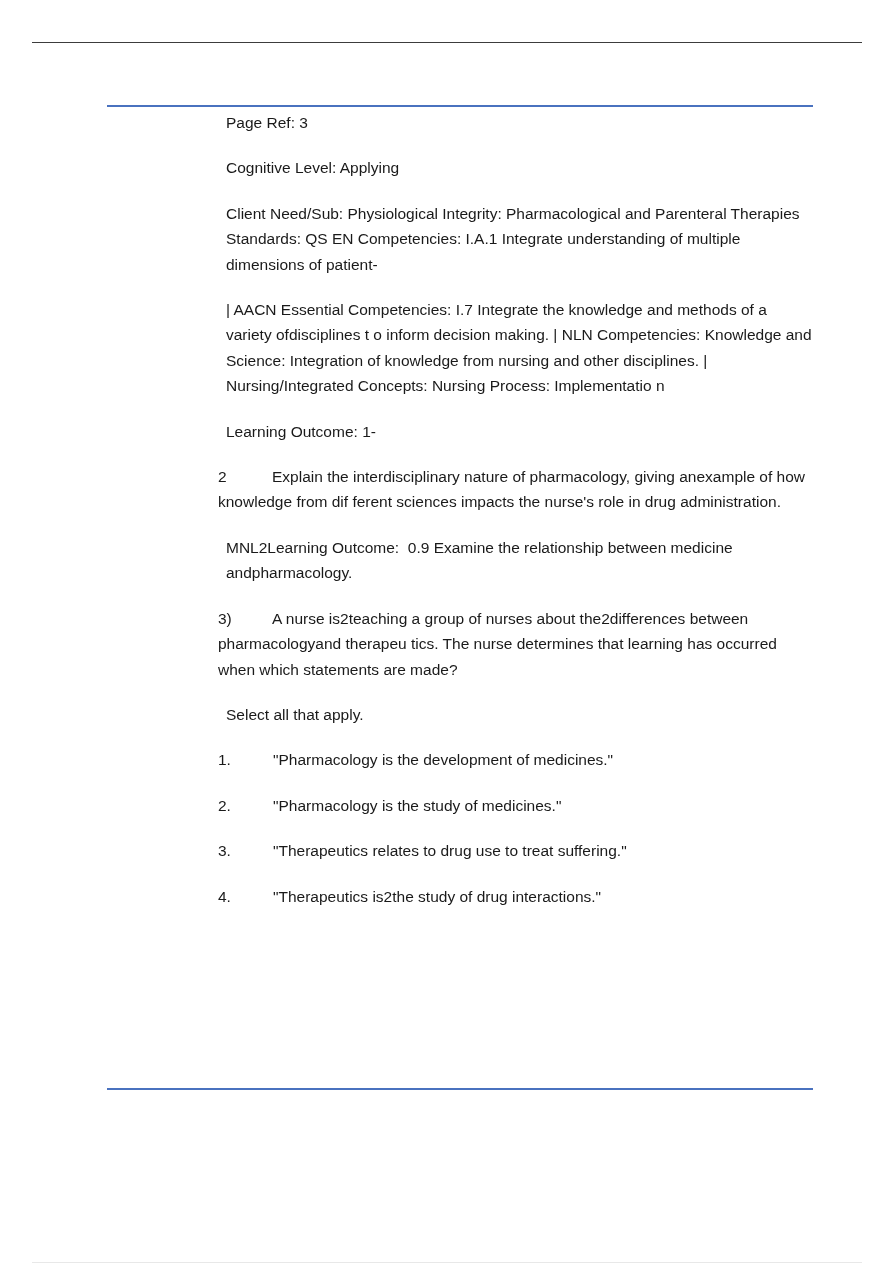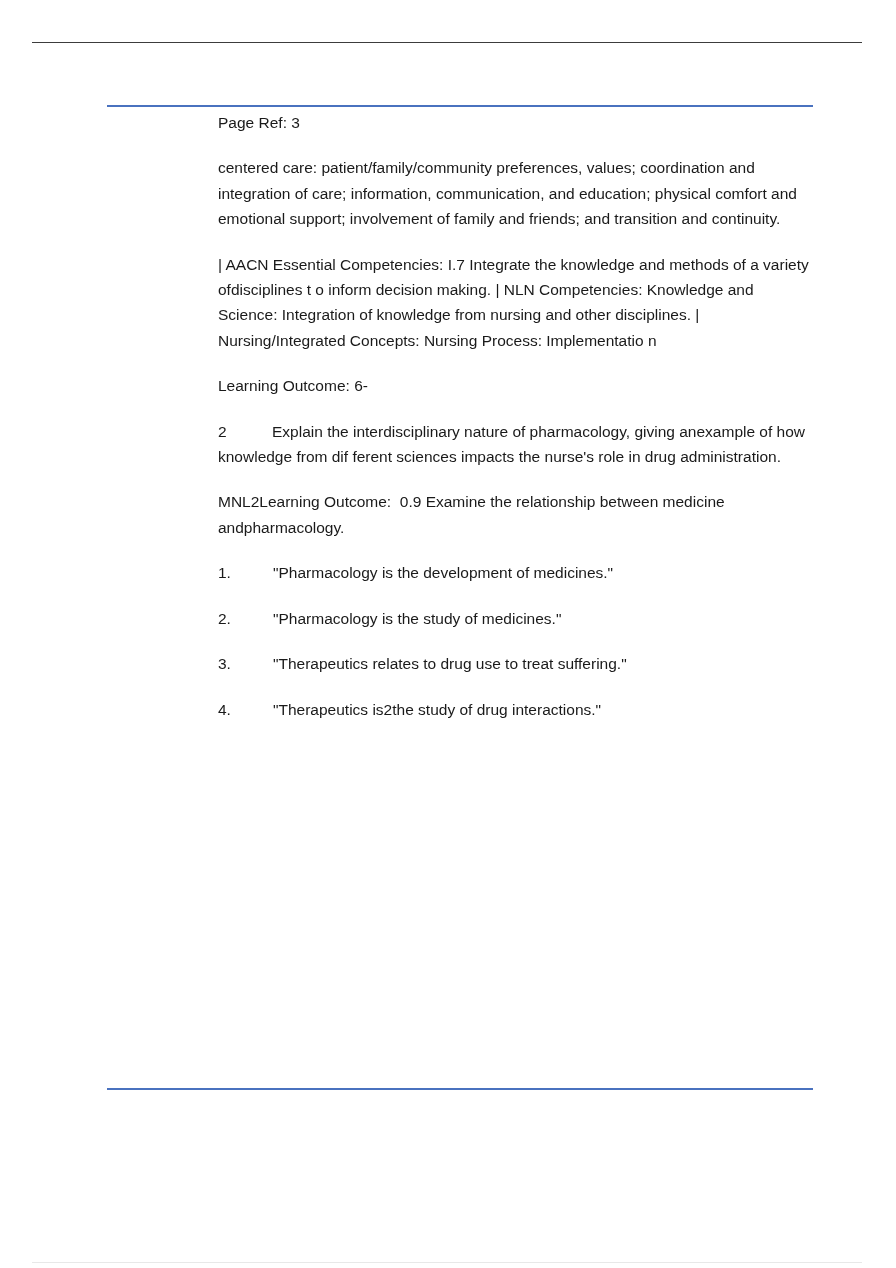--- a/index.html
+++ b/index.html
@@ -61,21 +61,21 @@
 
   
   .content {
     position: absolute;
     left: 218px;
     top: 110px;
     width: 596px;
   }
 
   .para {
-    margin: 0 0 20px 0;
+    margin: 0 0 20px 8px;
     font-size: 15.5px;
     line-height: 25.4px;
     color: #1a1a1a;
     text-align: left;
     white-space: pre-wrap;
   }
 
   .para:last-child {
     margin-bottom: 0;
   }
@@ -123,36 +123,41 @@
 
 <div class="page">
 
   <div class="rule-top"></div>
   <div class="rule-blue-top"></div>
 
   <div class="content">
 
     <p class="para">Page Ref: 3</p>
 
+    <p class="para">Cognitive Level: Applying</p>
 
+    <p class="para">Client Need/Sub: Physiological Integrity: Pharmacological and Parenteral Therapies Standards: QS EN Competencies: I.A.1 Integrate understanding of multiple dimensions of patient-</p>
 
-    <p class="para">centered care: patient/family/community preferences, values; coordination and integration of care; information, communication, and education; physical comfort and emotional support; involvement of family and friends; and transition and continuity.</p>
 
     <p class="para">| AACN Essential Competencies: I.7 Integrate the knowledge and methods of a variety ofdisciplines t o inform decision making. | NLN Competencies: Knowledge and Science: Integration of knowledge from nursing and other disciplines. | Nursing/Integrated Concepts: Nursing Process: Implementatio n</p>
 
-    <p class="para">Learning Outcome: 6-</p>
+    <p class="para">Learning Outcome: 1-</p>
 
     <p class="para-indent">
       <span class="marker">2</span><span class="body-run">Explain the interdisciplinary nature of pharmacology, giving anexample of how knowledge from dif ferent sciences impacts the nurse's role in drug administration.</span>
     </p>
 
     <p class="para">MNL2Learning Outcome:  0.9 Examine the relationship between medicine andpharmacology.</p>
 
+    <p class="para-indent">
+      <span class="marker">3)</span><span class="body-run">A nurse is2teaching a group of nurses about the2differences between pharmacologyand therapeu tics. The nurse determines that learning has occurred when which statements are made?</span>
+    </p>
 
 
+    <p class="para">Select all that apply.</p>
 
     <p class="choice">
       <span class="num">1.</span><span class="txt">"Pharmacology is the development of medicines."</span>
     </p>
 
     <p class="choice">
       <span class="num">2.</span><span class="txt">"Pharmacology is the study of medicines."</span>
     </p>
 
     <p class="choice">

